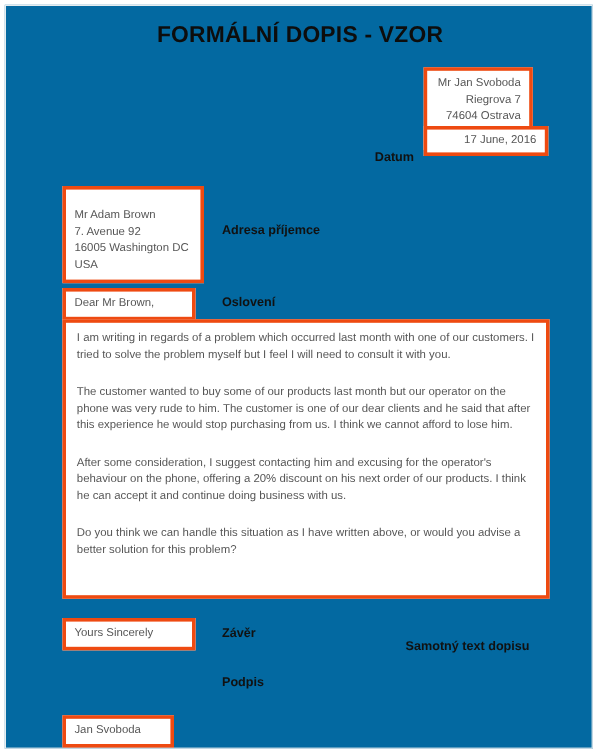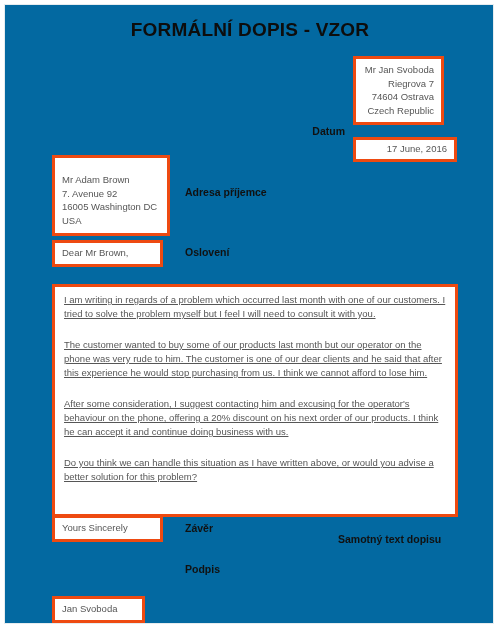--- a/index.html
+++ b/index.html
@@ -65,21 +65,21 @@
     top: 51px;
     width: 91px;
     padding: 4px 7px 5px 6px;
     text-align: right;
   }
   #label-sender { left: 140px; top: 78px; width: 200px; text-align: right; }
 
   
   #date-field {
     left: 348px;
-    top: 132px;
+    top: 100px;
     width: 104px;
     padding: 2px 7px 3px 6px;
     text-align: right;
   }
   #label-date { left: 140px; top: 120px; width: 200px; text-align: right; }
 
   
   #recipient-address {
     left: 47px;
     top: 150px;
@@ -94,26 +94,25 @@
     left: 47px;
     top: 235px;
     width: 111px;
     padding: 3px 6px 4px 7px;
   }
   #label-salutation { left: 180px; top: 241px; }
 
   
   #body-field {
     left: 47px;
-    top: 279px;
+    top: 261px;
     width: 406px;
     height: 233px;
     padding: 6px 9px 6px 9px;
     line-height: 14px;
-    text-decoration: underline;
   }
   #body-field p {
     margin: 0 0 17px 0;
   }
   #body-field p:last-child { margin-bottom: 0; }
   #label-body { left: 333px; top: 528px; }
 
   
   #closing-field {
     left: 47px;

